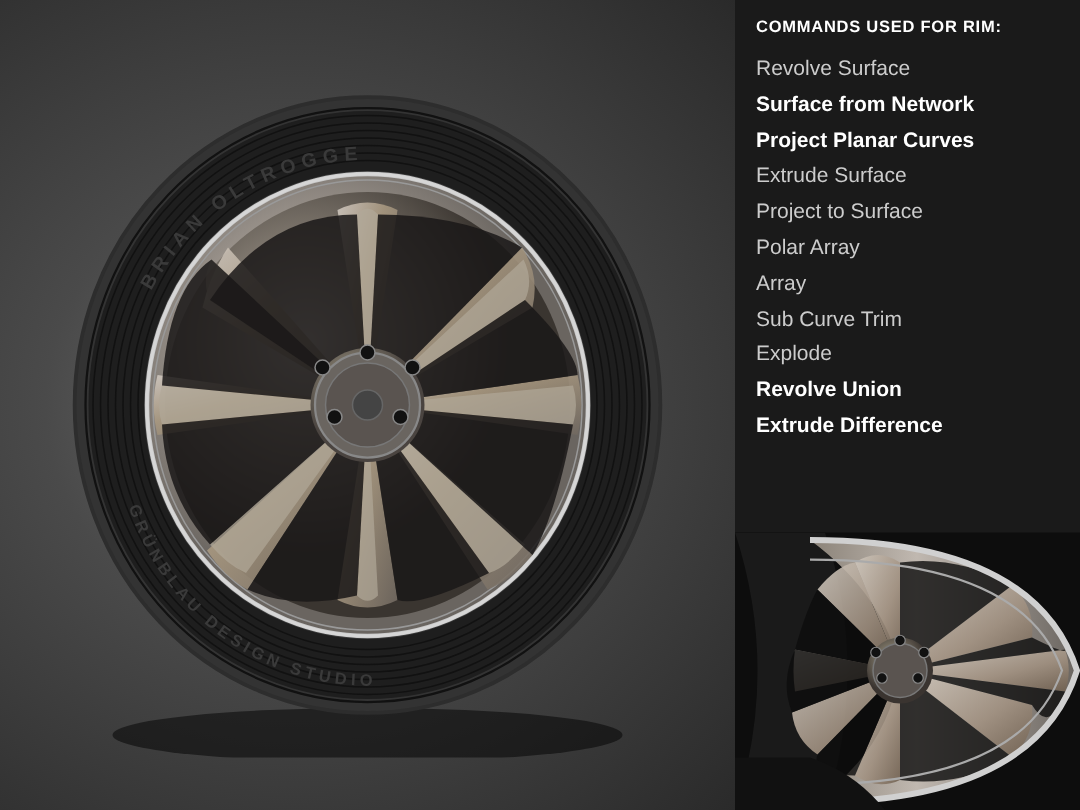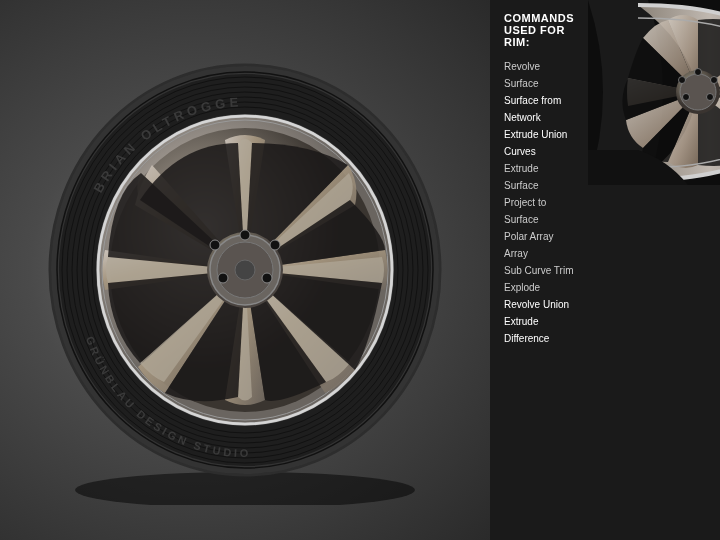--- a/index.html
+++ b/index.html
@@ -36,46 +36,46 @@
     .wheel-svg {
       width: 430px;
       height: 470px;
     }
 
     .right-panel {
       width: 230px;
       height: 540px;
       background: #1a1a1a;
       display: flex;
-      flex-direction: row;
+      flex-direction: column;
       overflow: hidden;
     }
 
     .commands-section {
       padding: 12px 14px;
       flex: 1;
     }
 
     .commands-title {
       color: #ffffff;
       font-size: 11px;
       font-weight: bold;
       margin-bottom: 10px;
       letter-spacing: 0.5px;
     }
 
     .command-item {
       color: #cccccc;
-      font-size: 10px;
+      font-size: 14px;
       line-height: 1.7;
       cursor: default;
     }
 
     .command-item.bold {
-      font-weight: normal;
+      font-weight: bold;
       color: #ffffff;
     }
 
     .bottom-image {
       width: 230px;
       height: 185px;
       background: #111;
       position: relative;
       overflow: hidden;
       flex-shrink: 0;
@@ -204,21 +204,21 @@
   </div>
 </div>
 
 <div class="right-panel">
 
   <div class="commands-section">
     <div class="commands-title">COMMANDS USED FOR RIM:</div>
     <div id="commands-list">
         <div class="command-item">Revolve Surface</div>
         <div class="command-item bold">Surface from Network</div>
-        <div class="command-item bold">Extrude Union Curves</div>
+        <div class="command-item bold">Project Planar Curves</div>
         <div class="command-item">Extrude Surface</div>
         <div class="command-item">Project to Surface</div>
         <div class="command-item">Polar Array</div>
         <div class="command-item">Array</div>
         <div class="command-item">Sub Curve Trim</div>
         <div class="command-item">Explode</div>
         <div class="command-item bold">Revolve Union</div>
         <div class="command-item bold">Extrude Difference</div>
       </div>
   </div>

